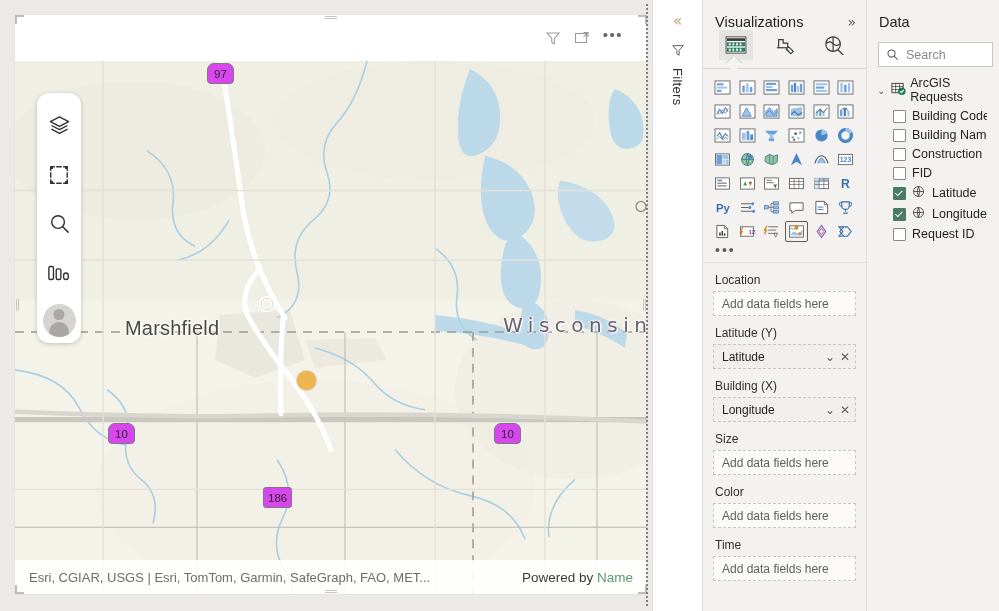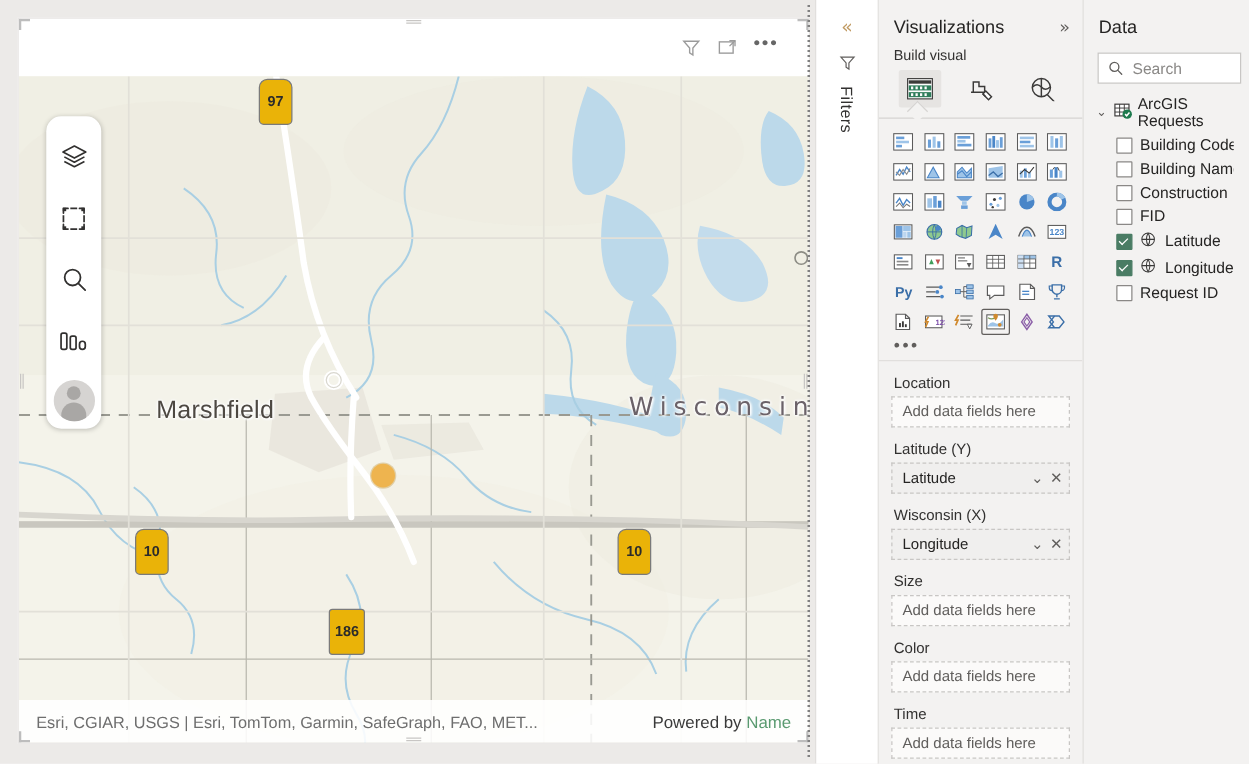--- a/index.html
+++ b/index.html
@@ -122,28 +122,28 @@
     white-space: nowrap; pointer-events: none;
   }
   .lbl-city { font-size: 20px; font-weight: 400; letter-spacing: .2px; color: #4d4842; }
   .lbl-state {
     font-size: 20px; letter-spacing: 5.5px; color: #6b6269;
     font-family: "DejaVu Sans", sans-serif; font-weight: 400;
   }
 
   .shield {
     position: absolute;
-    background: #eab308;
+    background: #d946ef;
     border: 1.4px solid #7a7a7a;
     border-radius: 3px;
     color: #2b2b2b;
-    font-size: 11.5px; font-weight: 700;
+    font-size: 11.5px; font-weight: 400;
     display: flex; align-items: center; justify-content: center;
     padding: 1px 4px;
-    min-width: 25px; height: 37px;
+    min-width: 25px; height: 21px;
     font-family: "Liberation Sans", sans-serif;
   }
   .shield.us { border-radius: 7px 7px 4px 4px; min-width: 27px; }
 
   .map-footer {
     position: absolute; left: 0; right: 0; bottom: 0;
     height: 34px;
     display: flex; align-items: center;
     padding: 0 14px 0 14px;
     background: rgba(255,255,255,.88);
@@ -494,21 +494,20 @@
         </svg>
     </div>
     <div class="rail-label">Filters</div>
   </div>
 
   <div class="viz-pane">
     <div class="pane-head">
       <div class="pane-title">Visualizations</div>
       <div class="pane-expand">»</div>
     </div>
-    <div class="build-label">Build visual</div>
 
     <div class="viz-tabs">
       <div class="viz-tab active">
         <svg width="22" height="18" viewBox="0 0 24 20">
           <rect x="1" y="1" width="22" height="18" fill="#fdfdfd" stroke="#3b3a39" stroke-width="1"></rect>
           <rect x="2" y="2.5" width="20" height="3" fill="#3b3a39"></rect>
           <rect x="2" y="7" width="20" height="4.5" fill="#2e7d5b"></rect>
           <rect x="2" y="13" width="20" height="4.5" fill="#2e7d5b"></rect>
           <g fill="#fdfdfd">
               <rect x="4" y="8" width="2" height="2.5"></rect>
@@ -866,21 +865,21 @@
         <span>Add data fields here</span>
       </div>
 
       <div class="well-label">Latitude (Y)</div>
       <div class="well-chip">
         <span class="chip-name">Latitude</span>
         <span class="chip-caret">⌄</span>
         <span class="chip-x">✕</span>
       </div>
 
-      <div class="well-label">Wisconsin (X)</div>
+      <div class="well-label">Building (X)</div>
       <div class="well-chip">
         <span class="chip-name">Longitude</span>
         <span class="chip-caret">⌄</span>
         <span class="chip-x">✕</span>
       </div>
 
       <div class="well-label">Size</div>
       <div class="well-drop">
         <span>Add data fields here</span>
       </div>

